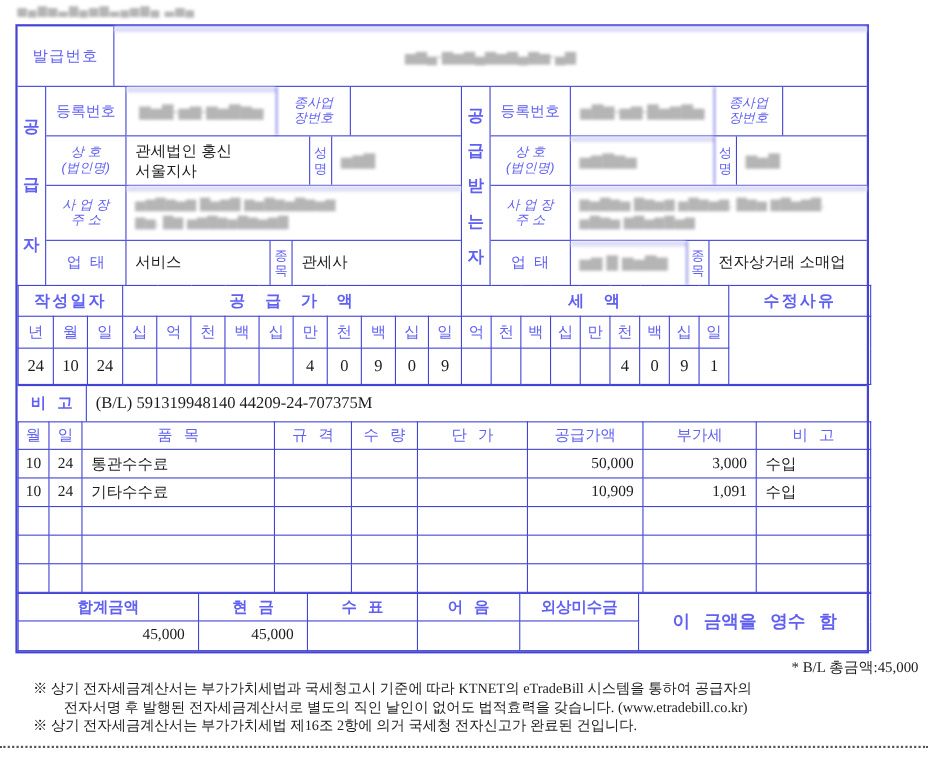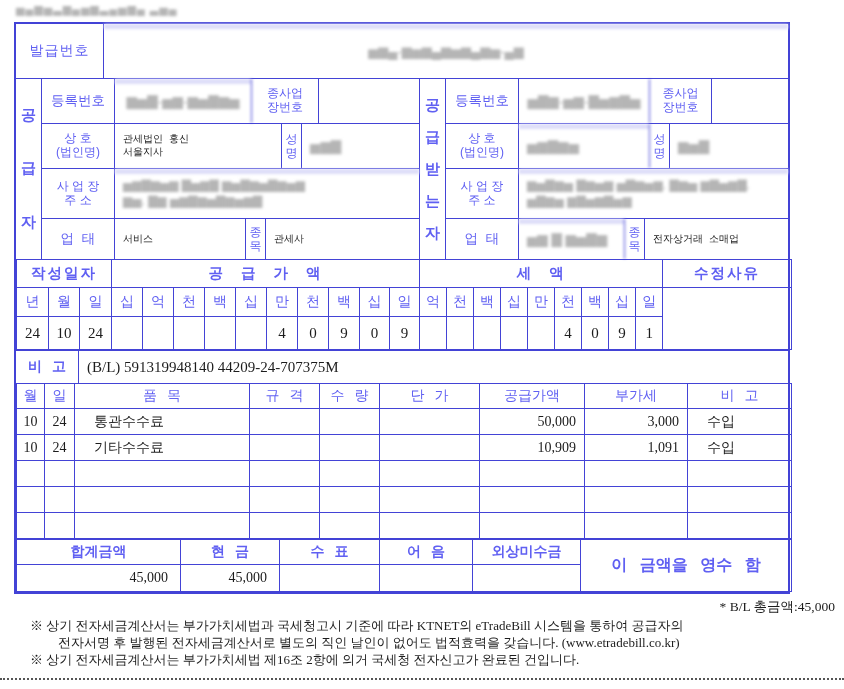--- a/index.html
+++ b/index.html
@@ -54,24 +54,24 @@
   .side{width:26px;border-right:1px solid var(--line);display:flex;flex-direction:column;
     align-items:center;justify-content:space-around;padding:10px 0;
     color:var(--label);font-size:15px;font-weight:bold;}
   .pmain{flex:1;display:flex;flex-direction:column;}
   .prow{display:flex;border-bottom:1px solid var(--line);}
   .prow:last-child{border-bottom:none;}
   .pcell{border-right:1px solid var(--line);display:flex;align-items:center;justify-content:center;
     overflow:hidden;}
   .prow .pcell:last-child{border-right:none;}
   .plabel{color:var(--label);font-size:13.5px;flex-direction:column;line-height:1.25;text-align:center;}
-  .plabel-sm{font-size:12px;line-height:1.15;}
+  .plabel-sm{font-size:12px;line-height:1.15;font-style:italic;}
   .vlabel{color:var(--label);font-size:12px;flex-direction:column;line-height:1.2;}
   .pvalue{font-size:13.5px;}
-  .pvalue.serifv{font-family:Liberation Mono, monospace;font-size:10px;}
+  .pvalue.serifv{font-family:Liberation Sans, sans-serif;font-size:14px;}
   .pvalue.left-al{justify-content:flex-start;padding-left:8px;}
   .two-line{flex-direction:column;align-items:flex-start;line-height:1.3;}
   .hl{box-shadow:inset 0 5px 0 0 var(--hl);}
 
   
   table{border-collapse:collapse;table-layout:fixed;}
   .amounts{width:776px;border-top:1px solid var(--line);}
   .amounts td{border:1px solid var(--line);text-align:center;vertical-align:middle;overflow:hidden;}
   .amt-hdr{height:28px;color:var(--label);font-size:14.5px;font-weight:bold;letter-spacing:2px;}
   .amt-hdr.wide{word-spacing:10px;}
@@ -83,21 +83,21 @@
   .remark-label{width:63px;border-right:1px solid var(--line);display:flex;align-items:center;justify-content:center;
     color:var(--label);font-size:14px;font-weight:bold;word-spacing:6px;}
   .remark-value{flex:1;display:flex;align-items:center;padding-left:8px;font-size:15px;}
 
   
   .items{width:776px;border-top:1px solid var(--line);}
   .items td{border:1px solid var(--line);vertical-align:middle;overflow:hidden;}
   .items .ih{height:25px;text-align:center;color:var(--label);font-size:14px;word-spacing:6px;}
   .items .ir{height:26px;font-family:"Liberation Serif","DejaVu Serif",serif;font-size:14px;}
   .items .c{text-align:center;}
-  .items .l{text-align:left;padding-left:19px;}
+  .items .l{text-align:left;padding-left:8px;}
   .items .r{text-align:right;padding-right:8px;}
 
   
   .totals{width:776px;border-top:1px solid var(--line);}
   .totals td{border:1px solid var(--line);vertical-align:middle;overflow:hidden;}
   .totals .th{height:25px;text-align:center;color:var(--label);font-size:14px;font-weight:bold;word-spacing:6px;}
   .totals .tv{height:27px;text-align:right;padding-right:12px;
     font-family:"Liberation Serif","DejaVu Serif",serif;font-size:14px;}
   .receipt{color:var(--label);font-size:16px;font-weight:bold;text-align:center;word-spacing:8px;}
 

